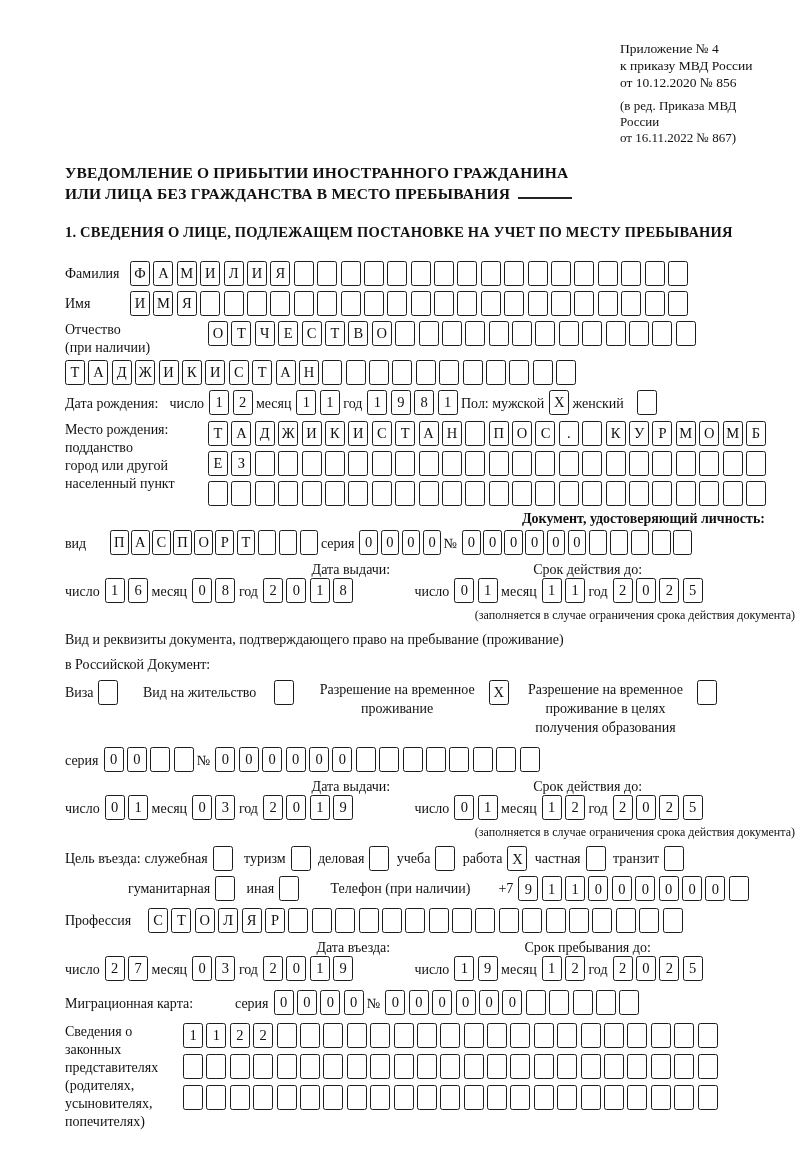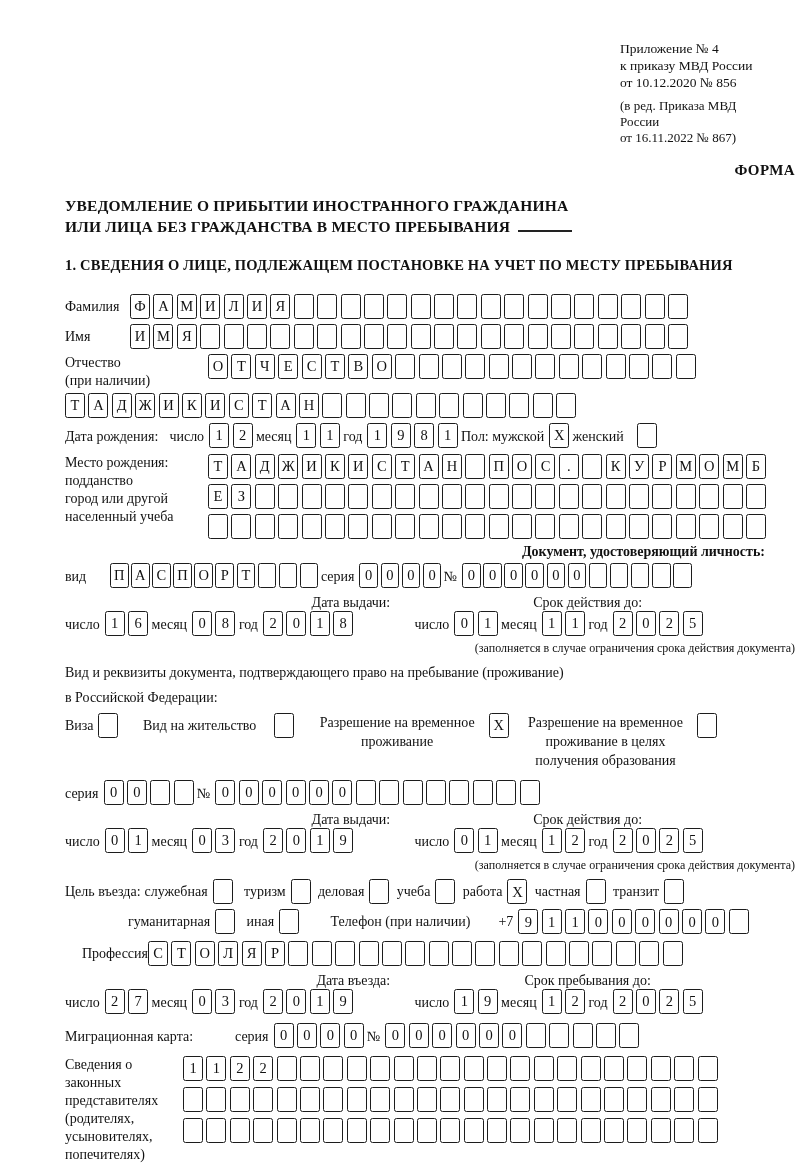--- a/index.html
+++ b/index.html
@@ -50,21 +50,20 @@
 
   <div class="appendix">
     <div>Приложение № 4</div>
     <div>к приказу МВД России</div>
     <div>от 10.12.2020 № 856</div>
   </div>
   <div class="edition">
     <div>(в ред. Приказа МВД России</div>
     <div>от 16.11.2022 № 867)</div>
   </div>
-  <div class="forma">ФОРМА</div>
 
   <div class="title">
     <div>УВЕДОМЛЕНИЕ О ПРИБЫТИИ ИНОСТРАННОГО ГРАЖДАНИНА</div>
     <div><span>ИЛИ ЛИЦА БЕЗ ГРАЖДАНСТВА В МЕСТО ПРЕБЫВАНИЯ</span><span class="title-underline"></span></div>
   </div>
 
   <div class="section-heading">1. СВЕДЕНИЯ О ЛИЦЕ, ПОДЛЕЖАЩЕМ ПОСТАНОВКЕ НА УЧЕТ ПО МЕСТУ ПРЕБЫВАНИЯ</div>
 
   <div class="form">
 
@@ -212,21 +211,21 @@
       <span class="cells ml8">
           <span class="cell"></span>
         </span>
     </div>
 
     <div class="row" style="margin-top:4px;">
       <div class="lbl w143">
         <div>Место рождения:</div>
         <div>подданство</div>
         <div>город или другой</div>
-        <div>населенный учеба</div>
+        <div>населенный пункт</div>
       </div>
       <div class="stack">
         <div class="cells" style="margin-bottom:5px;">
             <span class="cell">Т</span>
             <span class="cell">А</span>
             <span class="cell">Д</span>
             <span class="cell">Ж</span>
             <span class="cell">И</span>
             <span class="cell">К</span>
             <span class="cell">И</span>
@@ -379,21 +378,21 @@
       <span class="cells">
           <span class="cell">2</span>
           <span class="cell">0</span>
           <span class="cell">2</span>
           <span class="cell">5</span>
         </span>
     </div>
     <div class="note-right">(заполняется в случае ограничения срока действия документа)</div>
 
     <div class="intro">Вид и реквизиты документа, подтверждающего право на пребывание (проживание)</div>
-    <div class="intro">в Российской Федерации:</div>
+    <div class="intro">в Российской Документ:</div>
 
     <div class="row" style="margin-top:5px;">
       <span class="lbl one">Виза</span>
       <span class="cells ml4">
           <span class="cell"></span>
         </span>
       <span class="lbl one" style="margin-left:22px;">Вид на жительство</span>
       <span class="cells" style="margin-left:18px;">
           <span class="cell"></span>
         </span>
@@ -533,21 +532,21 @@
           <span class="cell">0</span>
           <span class="cell">0</span>
           <span class="cell">0</span>
           <span class="cell">0</span>
           <span class="cell">0</span>
           <span class="cell">0</span>
           <span class="cell"></span>
         </span>
     </div>
 
-    <div class="row" style="margin-top:6px;text-align:right;">
+    <div class="row" style="margin-top:6px;">
       <div class="lbl one w83">Профессия</div>
       <div class="cells">
           <span class="cell">С</span>
           <span class="cell">Т</span>
           <span class="cell">О</span>
           <span class="cell">Л</span>
           <span class="cell">Я</span>
           <span class="cell">Р</span>
           <span class="cell"></span>
           <span class="cell"></span>

